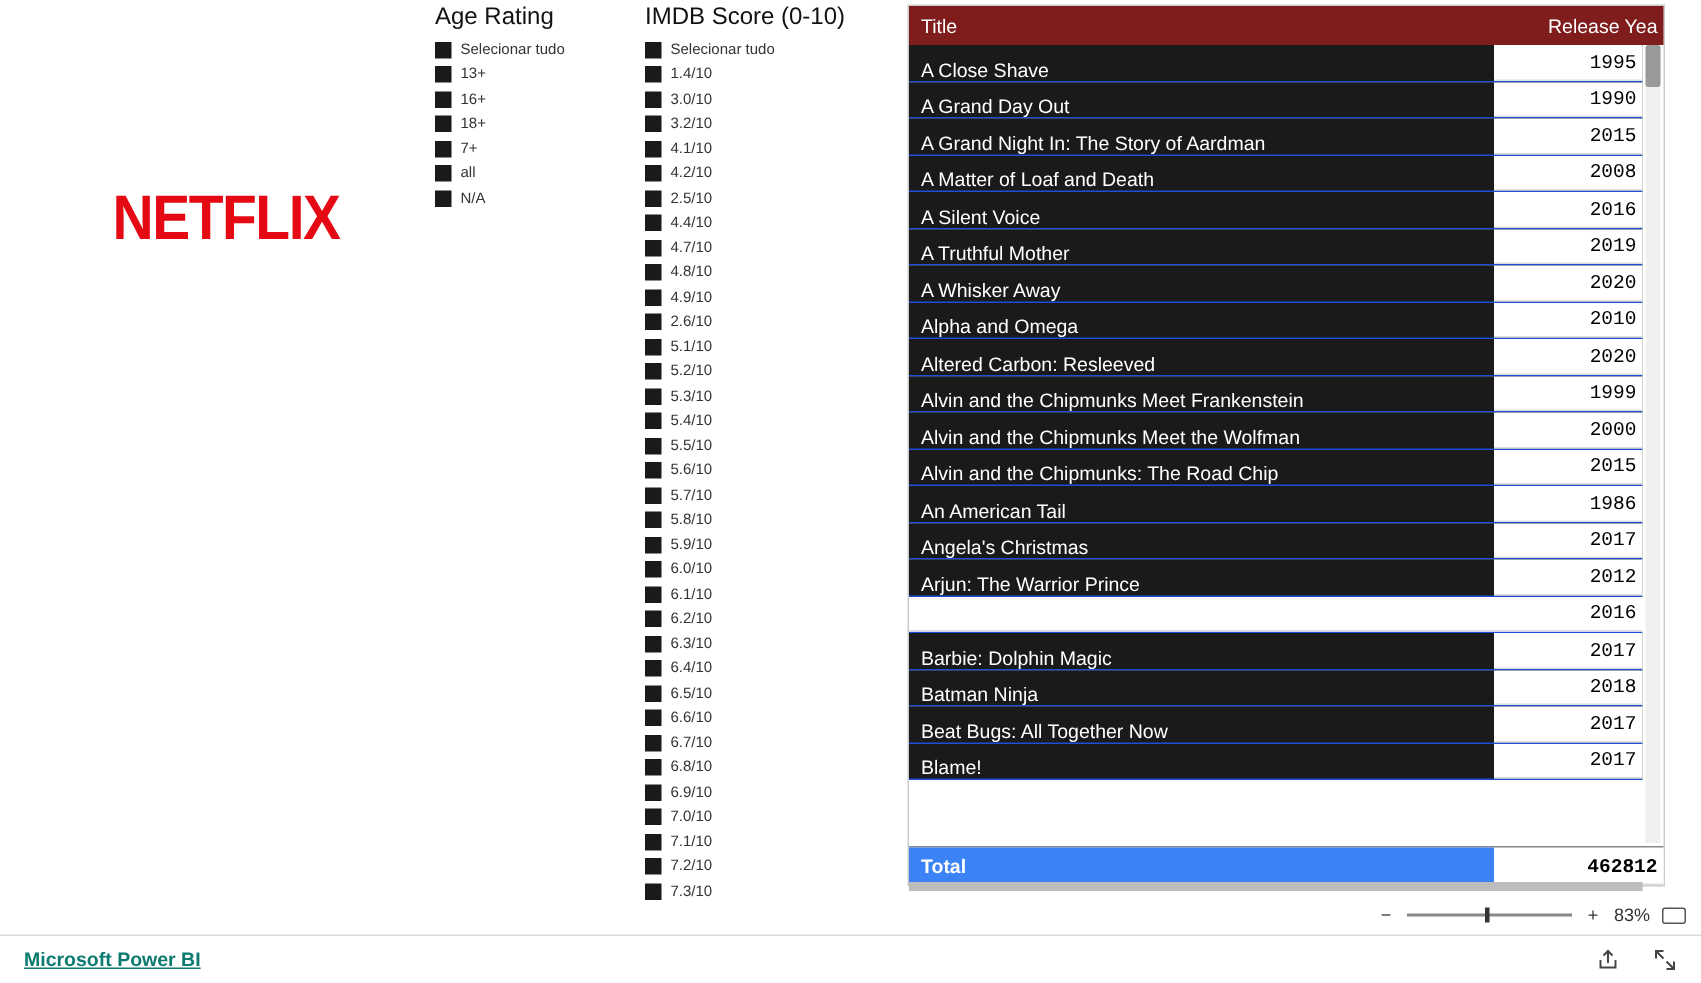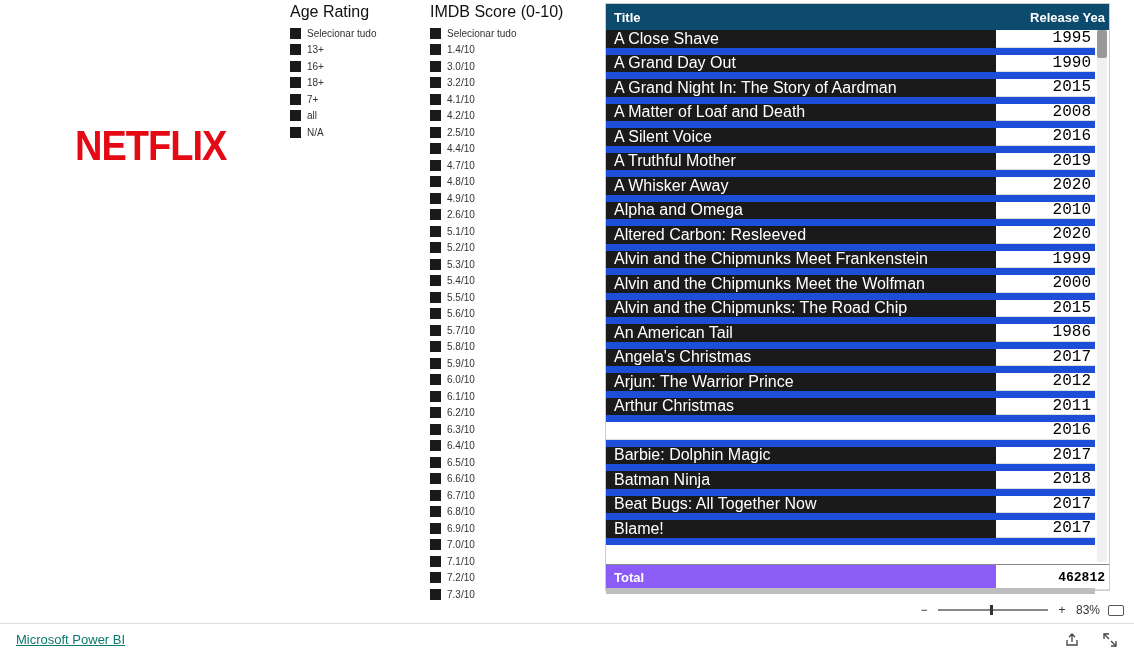--- a/index.html
+++ b/index.html
@@ -65,61 +65,61 @@
   .table-visual {
     position: absolute;
     top: 3px;
     left: 605px;
     width: 505px;
     height: 588px;
     border: 1px solid #ccc;
   }
   .table-header {
     display: flex;
-    background: #0c4a6e;
+    background: #7f1d1d;
     color: #fff;
-    font-weight: 700;
+    font-weight: 400;
     font-size: 13px;
     height: 26px;
     align-items: center;
   }
   .col-title { width: 390px; padding: 0 8px; }
   .col-year { flex: 1; padding: 0 4px; text-align: right; }
   .table-body {
     position: absolute;
     top: 26px;
     bottom: 26px;
     left: 0;
     right: 14px;
     overflow: hidden;
   }
   .table-row {
     display: flex;
     background: #1a1a1a;
     color: #fff;
-    font-size: 16px;
+    font-size: 13px;
     height: 24.5px;
-    align-items: center;
-    border-bottom: 7px solid #1d4ed8;
+    align-items: flex-end;
+    border-bottom: 1px solid #1d4ed8;
   }
   .table-row .year-cell { background: #fff; color: #000; }
   .title-cell { width: 390px; padding: 0 8px; overflow: hidden; white-space: nowrap; }
   .year-cell { flex: 1; padding: 0 4px; text-align: right; height: 100%; display:flex; align-items:center; justify-content:flex-end; border-bottom:1px solid #ddd;font-family:Liberation Mono, monospace;}
   .table-total {
     position: absolute;
     bottom: 0; left: 0; right: 0;
     display: flex;
     height: 26px;
     align-items: center;
     font-weight: 700;
     font-size: 13px;
     border-top: 1px solid #888;
     background: #fff;
   }
-  .table-total .title-cell { background: #8b5cf6; color: #fff; height:100%; display:flex; align-items:center;}
+  .table-total .title-cell { background: #3b82f6; color: #fff; height:100%; display:flex; align-items:center;}
   .table-total .year-cell { color:#000; }
   .vscroll-track {
     position: absolute;
     top: 26px; right: 2px; bottom: 28px;
     width: 10px;
     background: #f0f0f0;
   }
   .vscroll-thumb {
     position: absolute;
     top: 0; left: 0; right: 0;
@@ -171,21 +171,21 @@
     left: 0; right: 0; bottom: 0;
     height: 32px;
     border-top: 1px solid #ddd;
     display: flex;
     align-items: center;
     justify-content: space-between;
     padding: 0 16px;
   }
   .footer-link {
     color: #0b7a6f;
-    font-weight: 400;
+    font-weight: 700;
     font-size: 13px;
     text-decoration: underline;
     cursor: pointer;
   }
   .footer-icons { display:flex; gap:22px; }
   .footer-icon { width:16px; height:16px; cursor:pointer; color:#444; }
   .header-divider {
     position:absolute;
     top:26px;
     left:0; right:14px;
@@ -441,24 +441,20 @@
           <div class="title-cell">An American Tail</div>
           <div class="year-cell">1986</div>
         </div>
         <div class="table-row">
           <div class="title-cell">Angela's Christmas</div>
           <div class="year-cell">2017</div>
         </div>
         <div class="table-row">
           <div class="title-cell">Arjun: The Warrior Prince</div>
           <div class="year-cell">2012</div>
-        </div>
-        <div class="table-row">
-          <div class="title-cell">Arthur Christmas</div>
-          <div class="year-cell">2011</div>
         </div>
         <div class="table-row">
           <div class="year-cell">2016</div>
         </div>
         <div class="table-row">
           <div class="title-cell">Barbie: Dolphin Magic</div>
           <div class="year-cell">2017</div>
         </div>
         <div class="table-row">
           <div class="title-cell">Batman Ninja</div>

